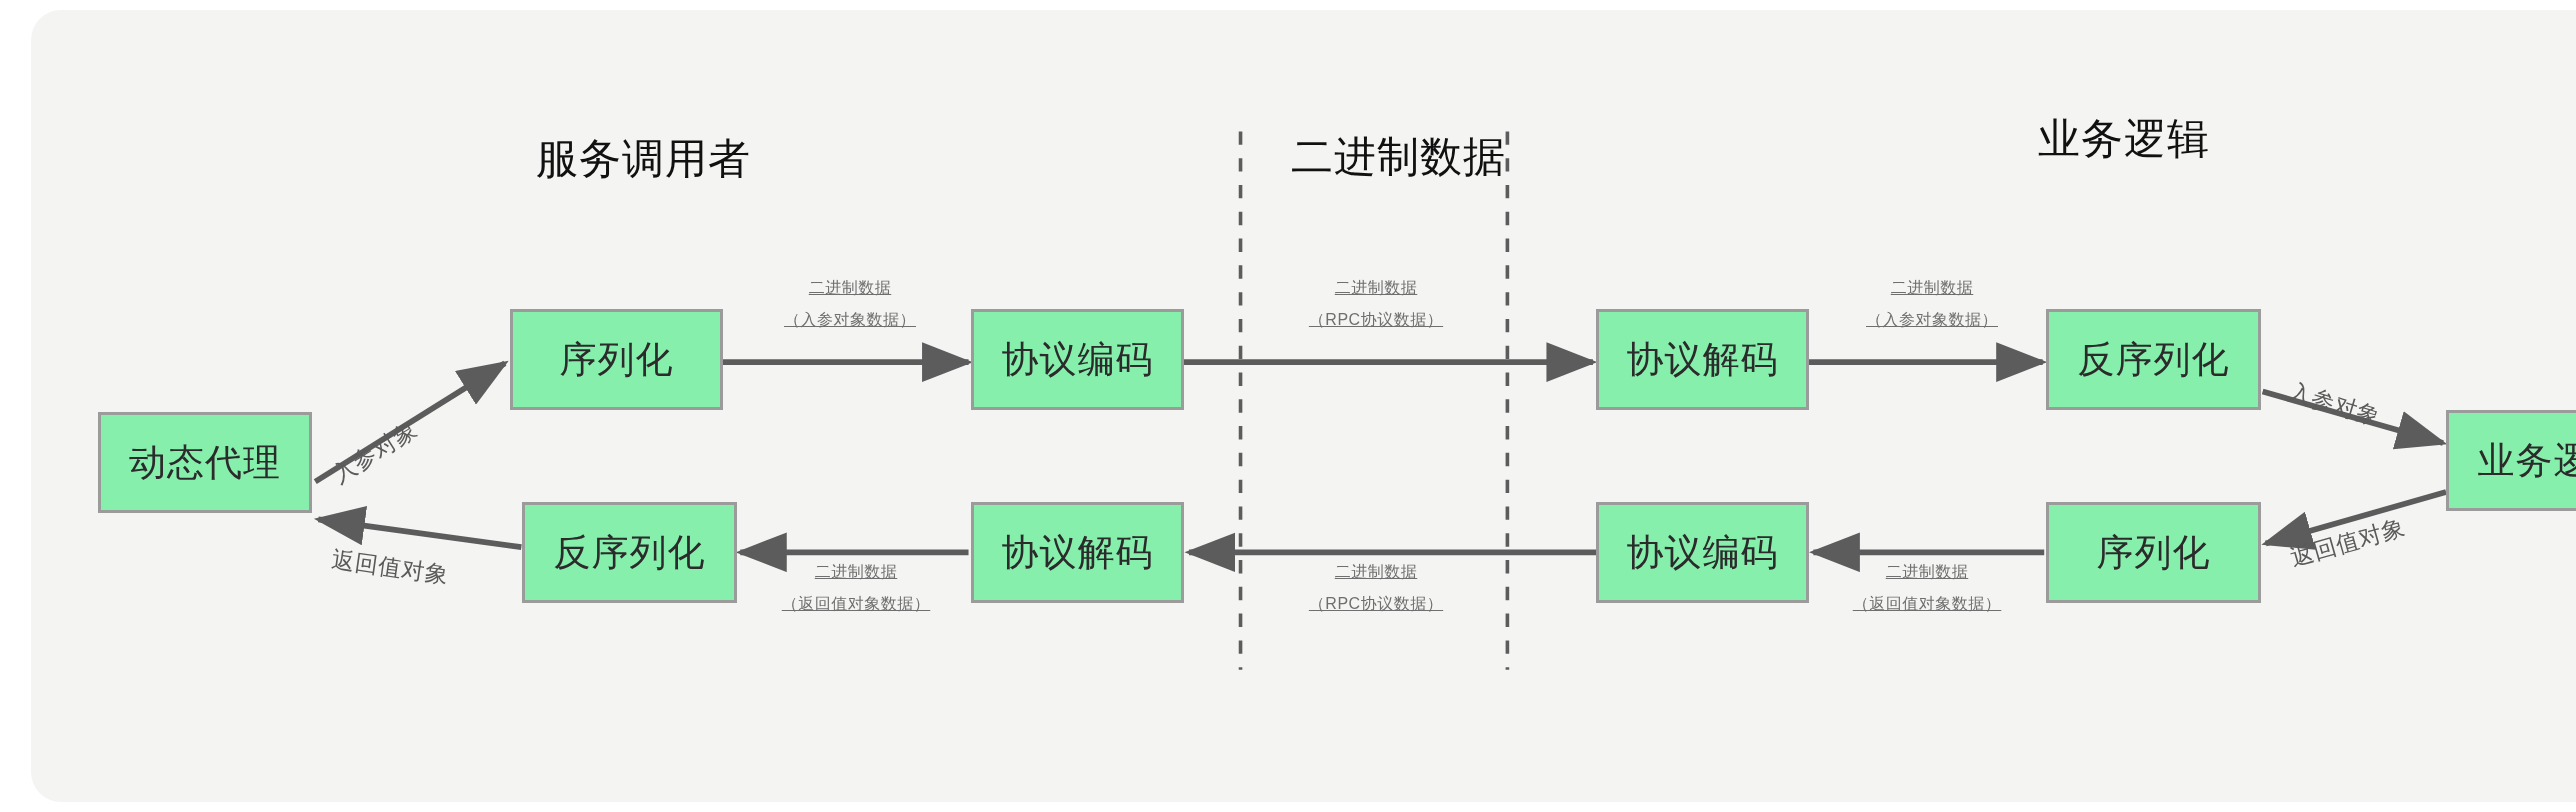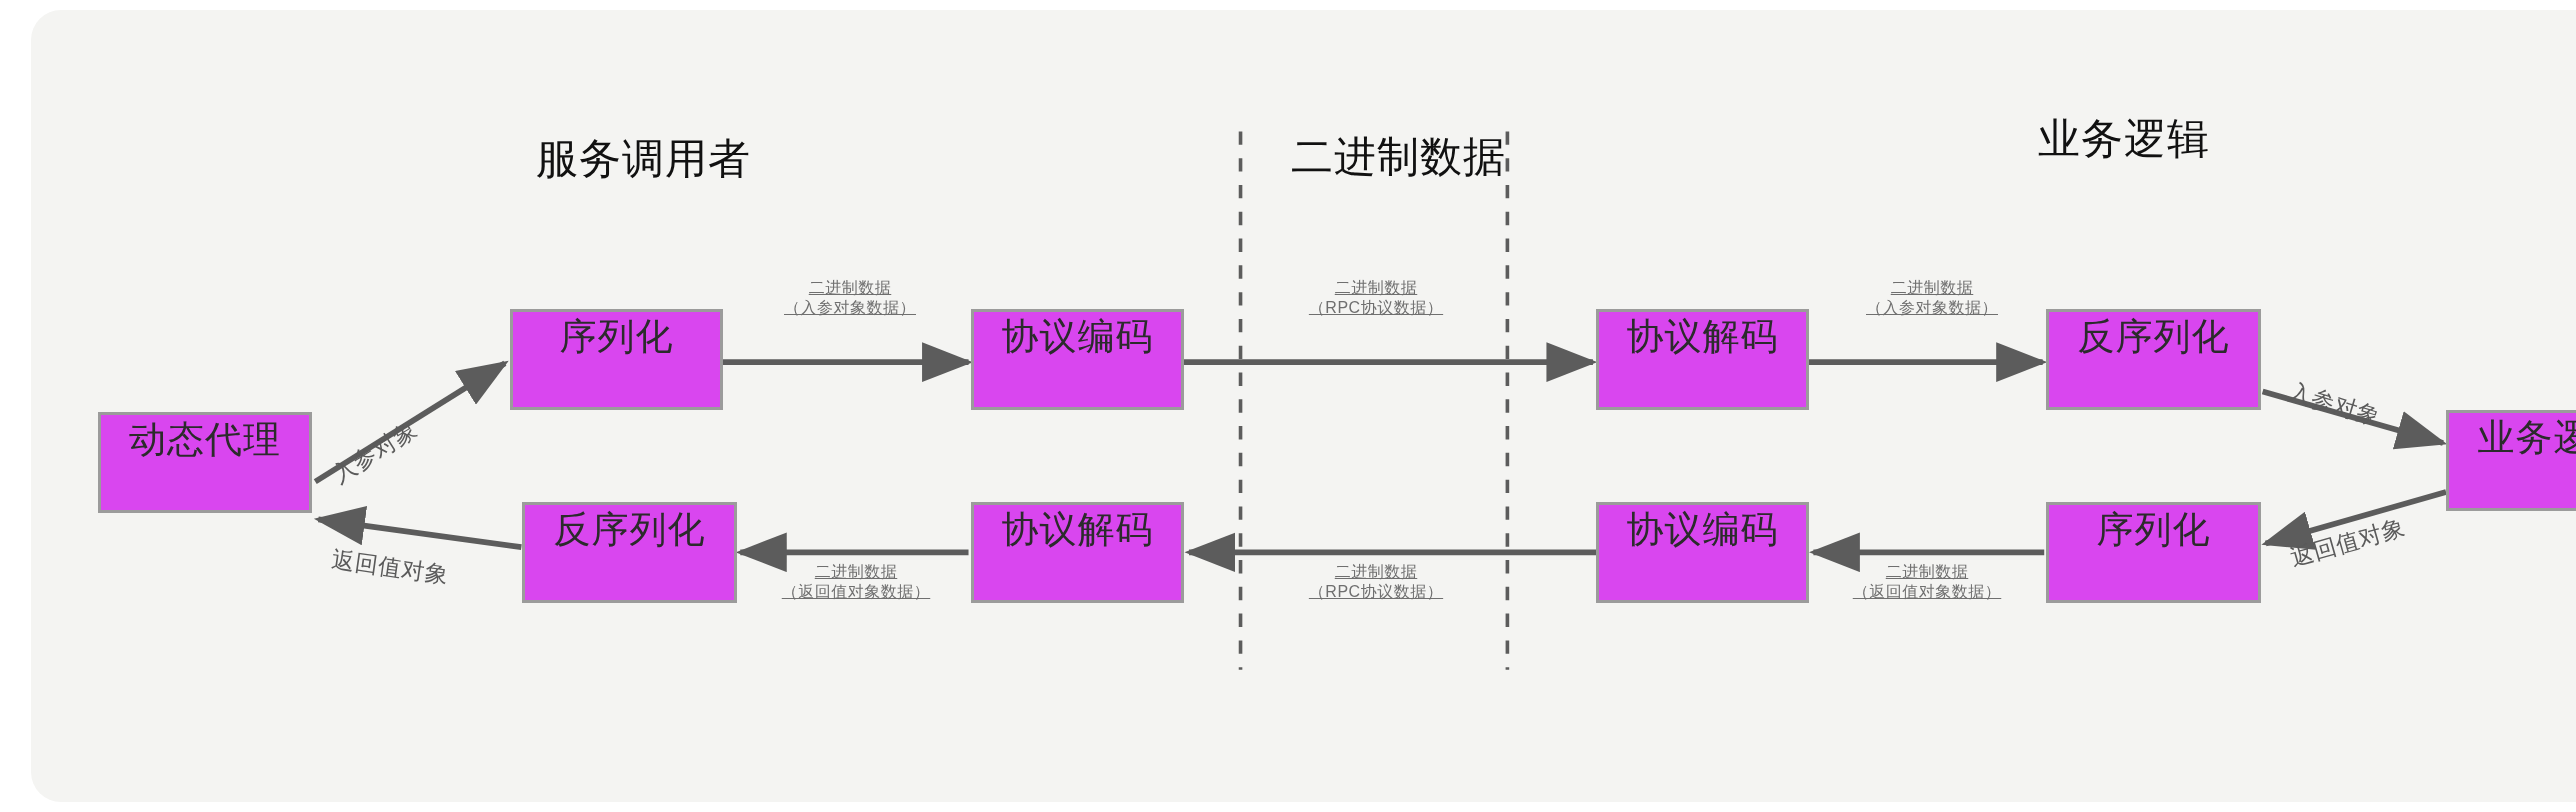--- a/index.html
+++ b/index.html
@@ -1,25 +1,25 @@
 <!DOCTYPE html>
 <html style="font-size:8.2px"><head>
 <meta charset="utf-8">
 <style>
   html,body{margin:0;padding:0;background:#ffffff;}
   body{width:2750px;height:813px;font-family:"Liberation Sans","DejaVu Sans",sans-serif;}
   #canvas{position:absolute;left:31px;top:10.3px;width:2688px;height:792px;background:#f4f4f2;border-radius:30px;}
   #stage{position:absolute;left:0;top:0;width:2750px;height:813px;}
   svg.wires{position:absolute;left:0;top:0;width:2750px;height:813px;overflow:visible;}
-  .node{position:absolute;background:#d946ef;border:3.1px solid #9b9b9b;box-sizing:border-box;
-        display:flex;justify-content:center;}
+  .node{position:absolute;background:#86efac;border:3.1px solid #9b9b9b;box-sizing:border-box;
+        display:flex;align-items:center;justify-content:center;}
   .node span{font-size:37px;color:#2b2b2b;letter-spacing:1px;white-space:nowrap;}
   .lane-title{position:absolute;font-size:42px;color:#111;white-space:nowrap;letter-spacing:1px;}
   .edge-label{position:absolute;color:#6f6f6f;font-size:16px;line-height:1.28;text-align:center;white-space:nowrap;letter-spacing:0.5px;text-decoration:underline;}
-  .edge-label .l2{display:block;}
+  .edge-label .l2{display:block;margin-top:12px;}
   .diag-label{position:absolute;color:#5a5a5a;font-size:23px;white-space:nowrap;letter-spacing:0.5px;transform-origin:0 0;}
 </style>
 </head>
 <body>
 
 <div id="stage">
   <div id="canvas"></div>
 
   <svg class="wires" viewBox="0 0 5338 1578">
     <defs>

